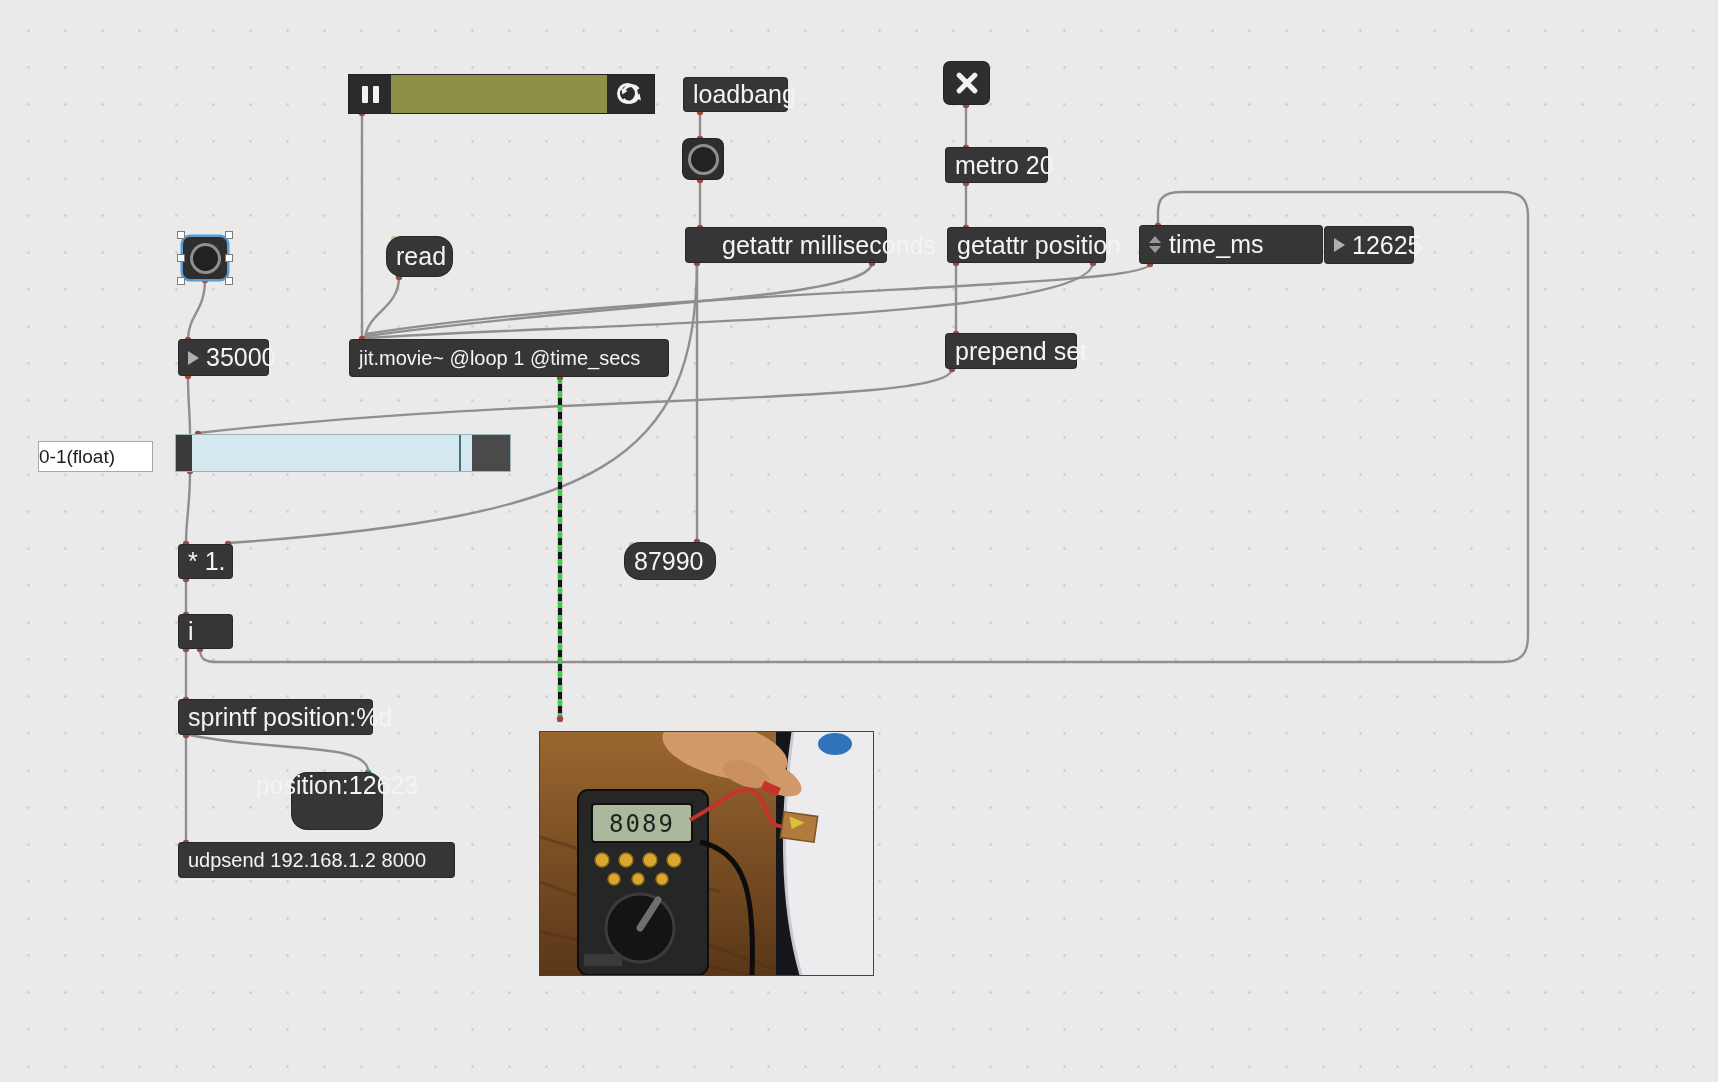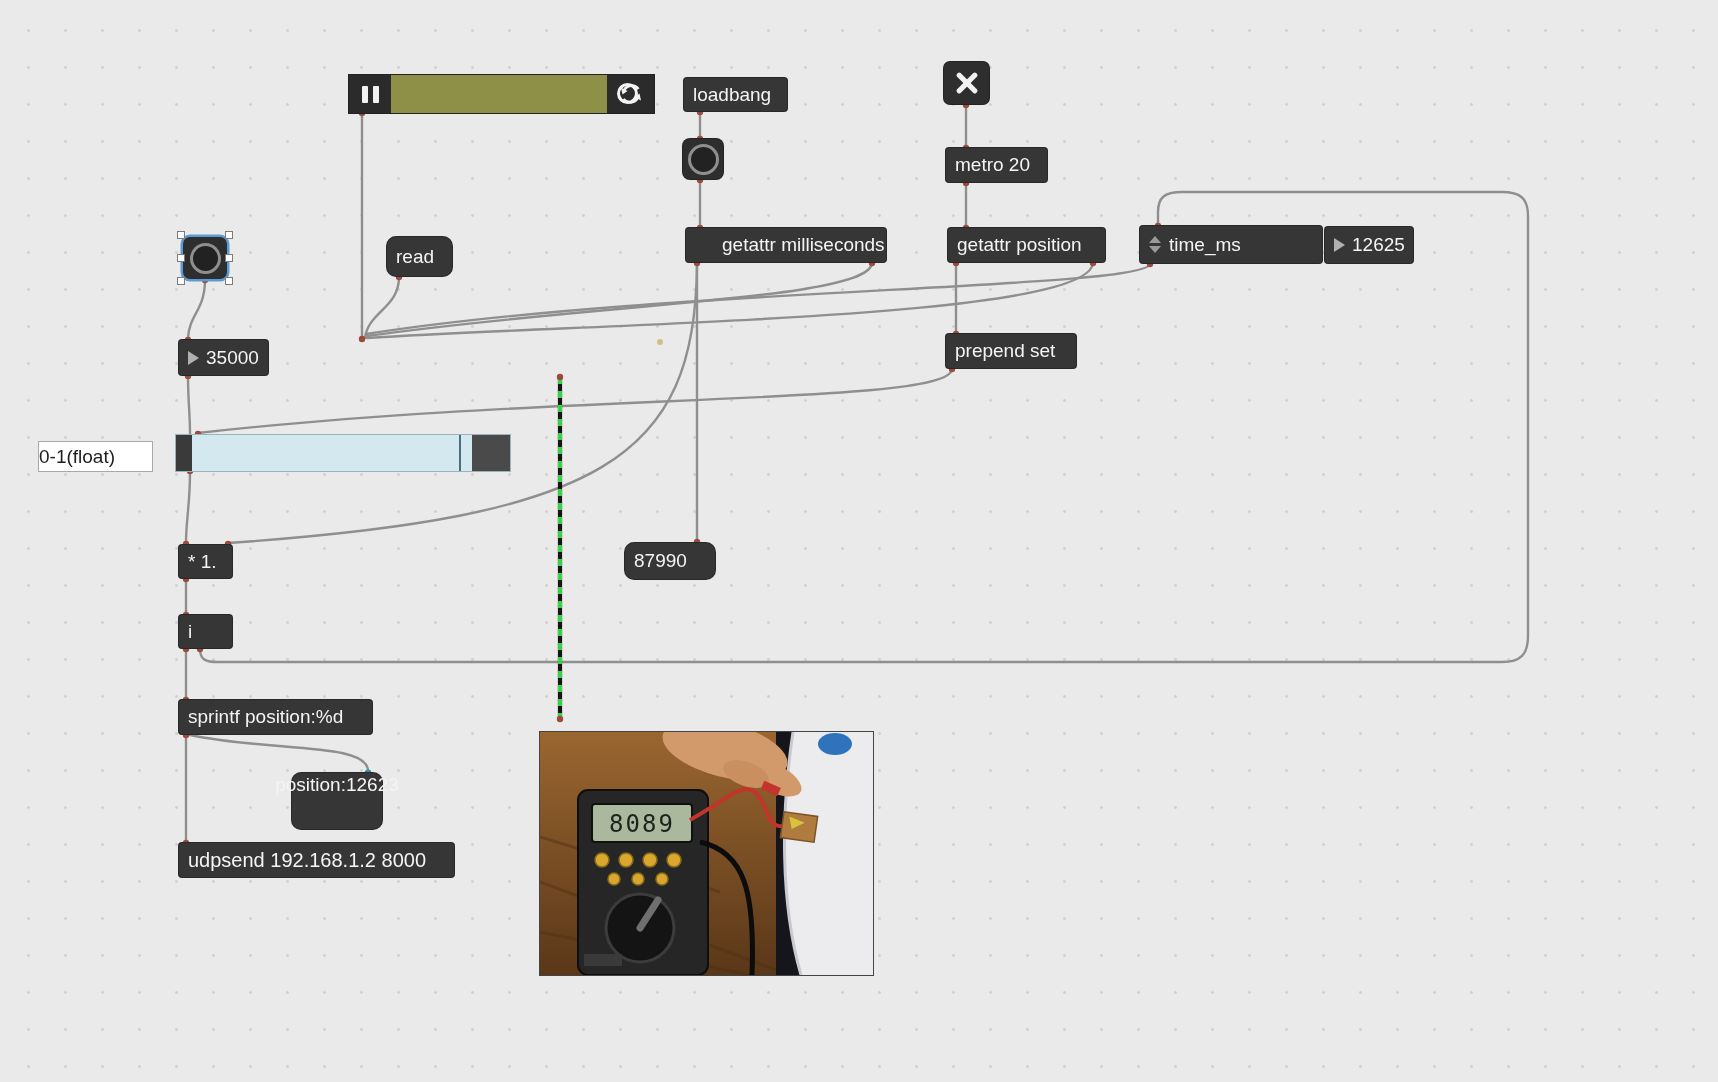--- a/index.html
+++ b/index.html
@@ -1,24 +1,24 @@
 <!DOCTYPE html>
 <html><head>
 <meta charset="utf-8">
 <style>
   html,body{margin:0;padding:0;}
   body{font-family:"Liberation Sans",sans-serif;background:#e9e9e9;}
   #patcher{position:relative;width:1718px;height:1082px;overflow:hidden;
     background-color:#eaeaea;
     background-image:radial-gradient(circle,#d1d1d1 1.3px,transparent 1.5px);
     background-size:37px 37px;background-position:10px 12px;}
-  .box{position:absolute;background:#363636;color:#f4f4f4;font-size:19px;
+  .box{position:absolute;background:#363636;color:#f4f4f4;font-size:25px;
     display:flex;align-items:center;padding:0 9px;box-sizing:border-box;
     border-radius:3px;box-shadow:0 0 0 1px #282828;white-space:nowrap;z-index:3;}
-  .msg{border-radius:9px;}
+  .msg{border-radius:15px;}
   .num{gap:7px;}
   .tri{width:0;height:0;border-left:11px solid #b0b0b0;border-top:7px solid transparent;border-bottom:7px solid transparent;flex:0 0 auto;}
   .comment{position:absolute;background:#ffffff;border:1px solid #a8a8a8;color:#1d1d1d;
     font-size:19px;display:flex;align-items:center;padding:0 0;box-sizing:border-box;z-index:3;}
   
   .toggle{position:absolute;background:#2e2e2e;border-radius:6px;z-index:3;box-shadow:0 0 0 1px #232323;}
   .toggle .xbar{position:absolute;left:50%;top:50%;width:27px;height:5px;background:#f2f2f2;border-radius:2px;}
   .toggle .x1{transform:translate(-50%,-50%) rotate(45deg);}
   .toggle .x2{transform:translate(-50%,-50%) rotate(-45deg);}
   
@@ -194,20 +194,23 @@
 
   <div class="box msg" style="left:387px;top:237px;width:65px;height:39px;">
     <span>read</span>
   </div>
 
   <div class="box num" style="left:179px;top:340px;width:89px;height:35px;">
     <span class="tri"></span>
     <span>35000</span>
   </div>
 
+  <div class="box" style="left:350px;top:340px;width:318px;height:36px;font-size:20px;">
+    <span>jit.movie~ @loop 1 @time_secs</span>
+  </div>
 
   <div class="box" style="left:946px;top:334px;width:130px;height:34px;">
     <span>prepend set</span>
   </div>
 
   <div class="comment" style="left:38px;top:441px;width:115px;height:31px;">
     <span>0-1(float)</span>
   </div>
 
   <div class="hslider" style="left:176px;top:435px;width:334px;height:36px;">

